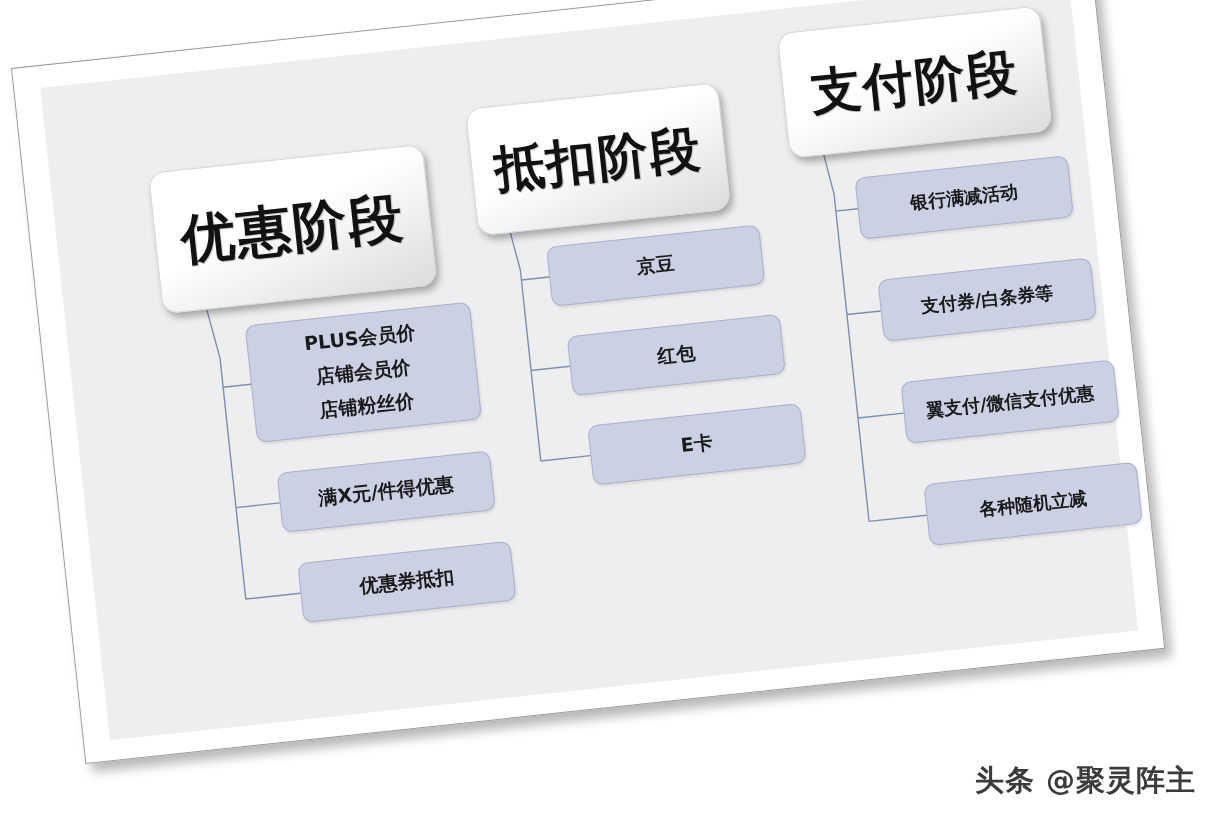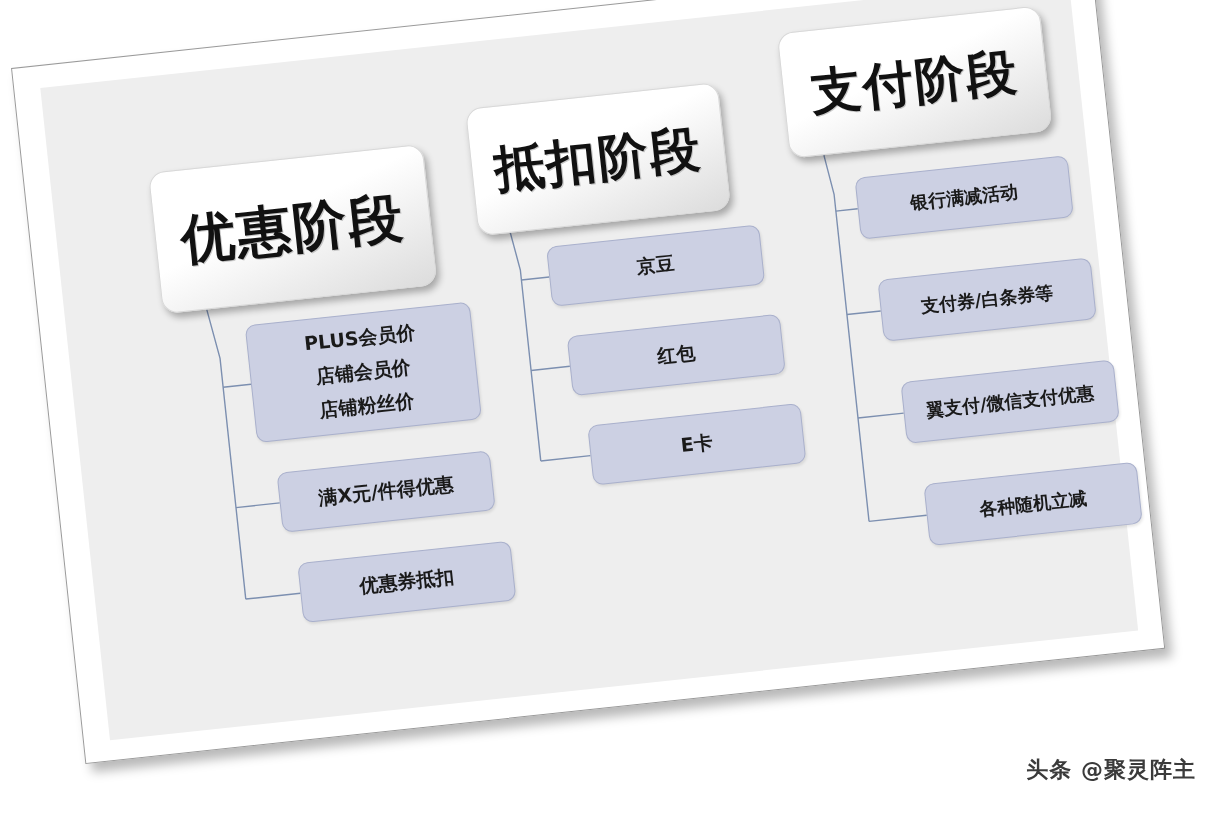--- a/index.html
+++ b/index.html
@@ -130,23 +130,23 @@
   #leaf3-1 .line { font-size: 18px; }
   #leaf3-2 { left: 824px; top: 384px; width: 214px; height: 62px; }
   #leaf3-2 .line { font-size: 18px; }
   #leaf3-3 { left: 836px; top: 488px; width: 214px; height: 62px; }
   #leaf3-3 .line { font-size: 18px; }
 
   
   #watermark {
     position: absolute;
     right: 18px;
-    bottom: 36px;
+    bottom: 20px;
     font-family: "DejaVu Sans", "Liberation Sans", sans-serif;
-    font-size: 22px;
+    font-size: 29px;
     font-weight: 700;
     color: #2b2b2b;
     letter-spacing: 1px;
     white-space: nowrap;
     opacity: 0.92;
   }
 </style>
 </head>
 <body>
 

